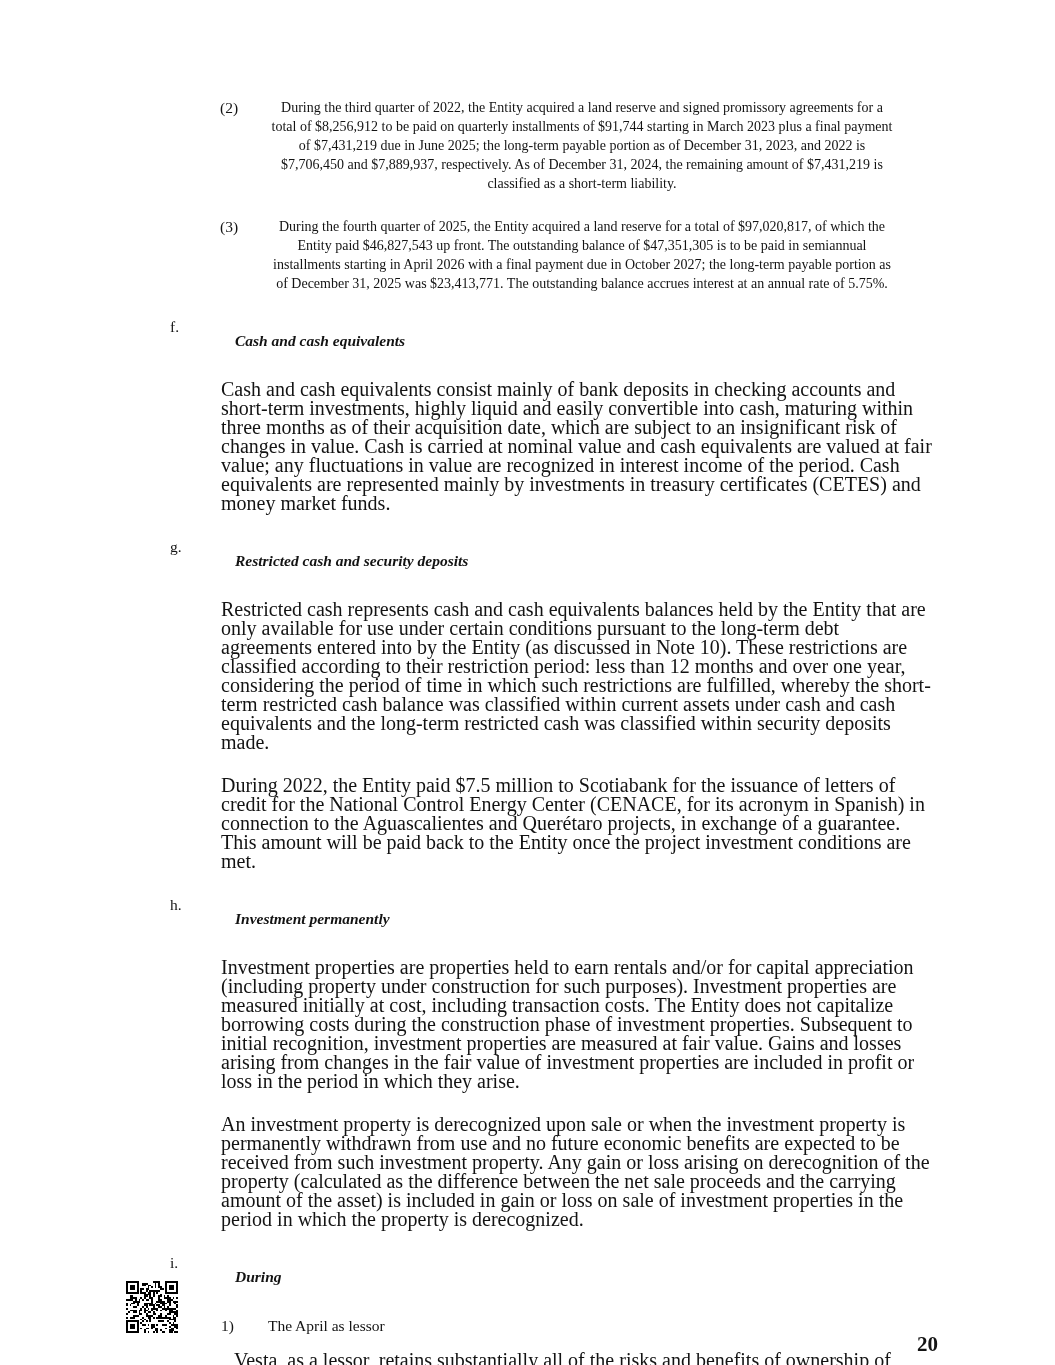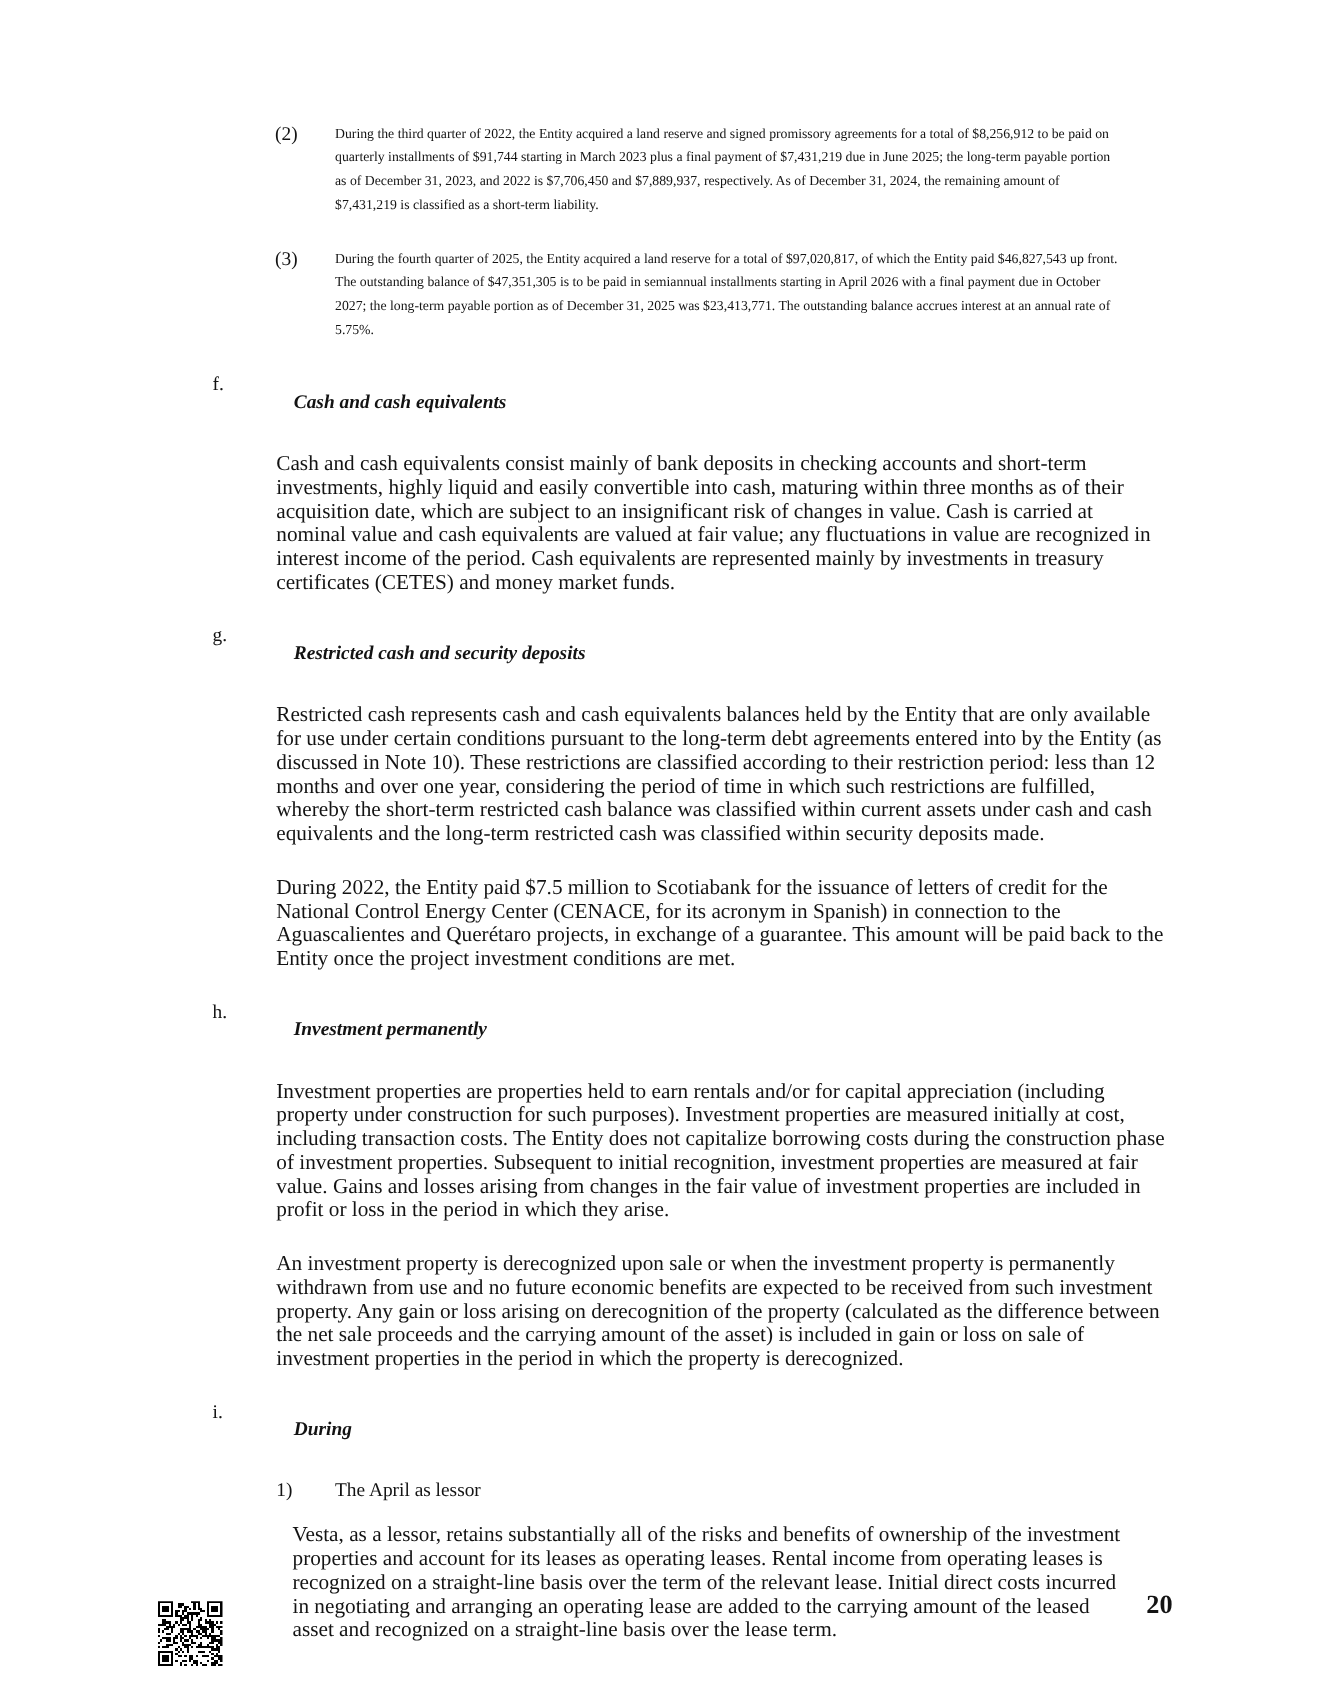--- a/index.html
+++ b/index.html
@@ -16,50 +16,50 @@
   .doc-body {
     position: absolute;
     top: 98px;
     left: 0;
     width: 1055px;
   }
   
   .num-list { margin-left: 220px; width: 676px; }
   .num-item { display: flex; margin-bottom: 24px; }
   .num-marker { flex: none; width: 48px; font-size: 15.5px; line-height: 19px; }
-  .num-text { margin: 0; font-size: 11px; line-height: 19px; text-align: left; }
+  .num-text { margin: 0; font-size: 14px; line-height: 19px; text-align: center; }
   
   .doc-section { margin-left: 170px; width: 766px; }
   .sec-head { display: flex; margin-bottom: 16px; }
   .sec-letter { flex: none; width: 51px; font-size: 15.5px; line-height: 19px; }
   .sec-title {
     margin: 14px; font-size: 15.5px; line-height: 19px;
     font-weight: bold; font-style: italic;
   }
   .sec-para {
     margin: 0 0 24px 51px;
     width: 712px;
-    font-size: 17px; line-height: 19px;
+    font-size: 20px; line-height: 19px;
   }
   
   .sub-item { display: flex; margin-left: 51px; margin-bottom: 16px; }
   .sub-marker { flex: none; width: 47px; font-size: 15.5px; line-height: 19px; }
   .sub-title { font-size: 15.5px; line-height: 19px; }
   .sec-para.indent2 { margin-left: 64px; width: 664px; }
   
   .qr {
     position: absolute;
     left: 126px;
     top: 1281px;
     width: 52px;
     height: 52px;
   }
   .page-num {
     position: absolute;
-    top: 1270px;
+    top: 1331px;
     right: 117px;
     font-size: 21px;
     font-weight: bold;
     line-height: 26px;
   }
 </style>
 </head>
 <body>
 
 <div class="page">

